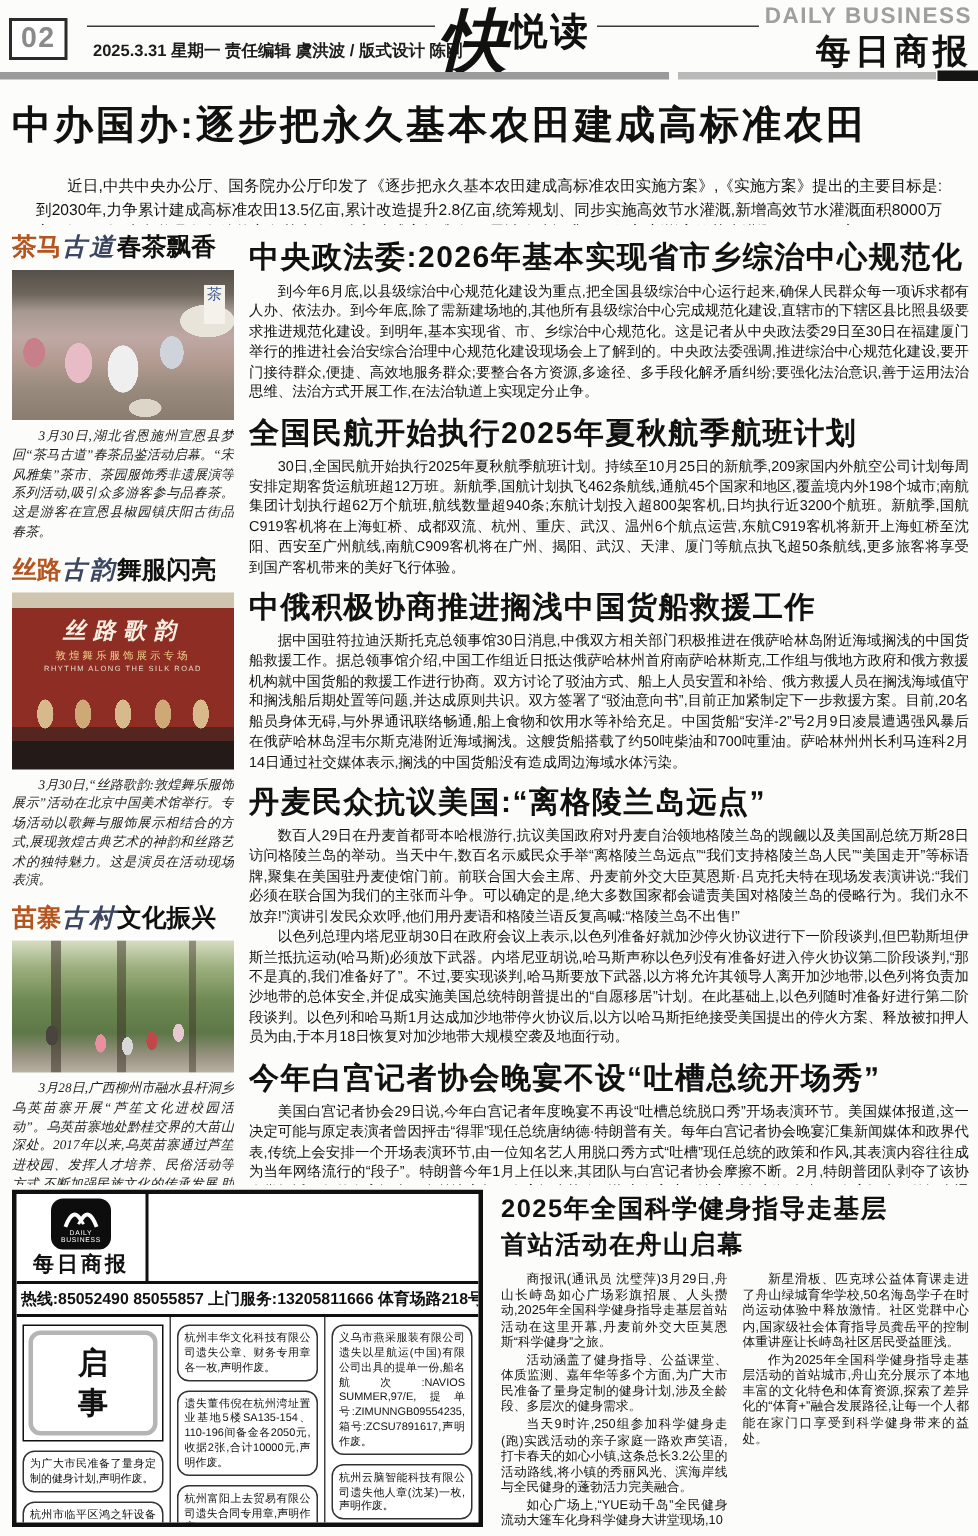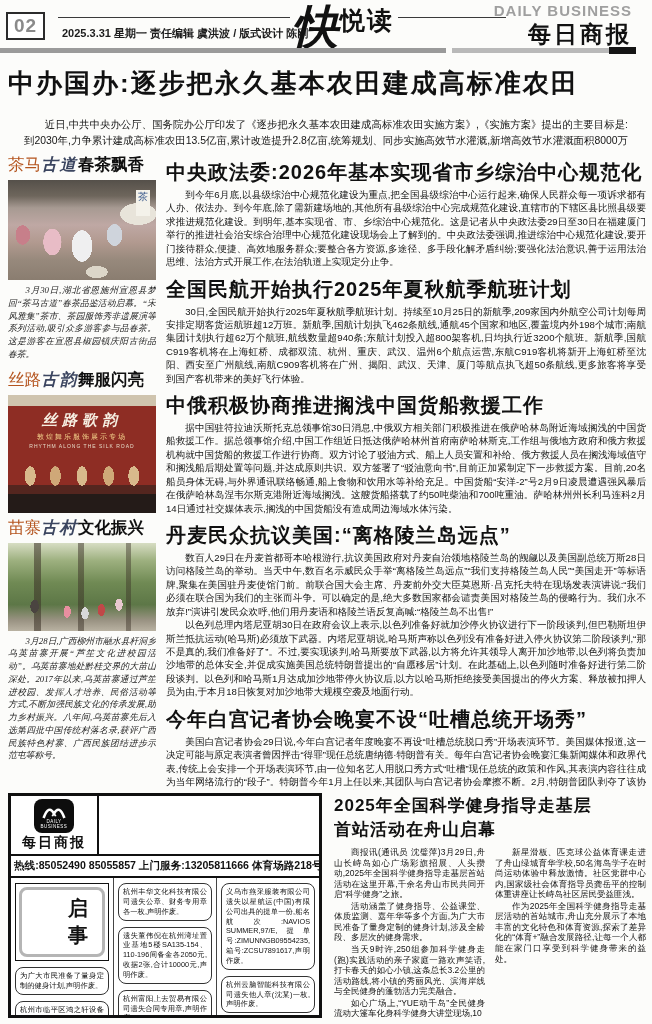--- a/index.html
+++ b/index.html
@@ -1,19 +1,19 @@
 <!DOCTYPE html>
 <html><head>
 <meta charset="utf-8">
 <style>
   html,body{margin:0;padding:0;background:#e9e9e9;}
   .page{position:relative;width:652px;height:1024px;background:#fcfcfa;overflow:hidden;
         font-family:"Liberation Sans",sans-serif;color:#111;}
   
-  .header{position:absolute;top:0;left:0;right:16px;height:62px;}
+  .header{position:absolute;top:0;left:0;right:0;height:62px;}
   .pagenum{position:absolute;left:6px;top:12px;border:2px solid #2b2b2b;color:#8a8a8a;
            font-weight:900;font-size:19px;padding:1px 6px;background:#fff;letter-spacing:1px;}
   .dateline{position:absolute;left:62px;top:26px;font-size:11px;font-weight:bold;color:#1c1c1c;}
   .rule-a{position:absolute;top:17px;left:58px;width:232px;border-top:1.5px solid #3a3a3a;}
   .rule-b{position:absolute;top:17px;left:398px;width:108px;border-top:1.5px solid #3a3a3a;}
   .masthead{position:absolute;left:292px;top:2px;height:56px;}
   .kuai{font-family:"Liberation Serif",serif;font-weight:900;font-style:italic;
         font-size:46px;line-height:52px;display:inline-block;}
   .yuedu{font-weight:900;font-size:25px;letter-spacing:2px;display:inline-block;
          vertical-align:14px;margin-left:2px;}
@@ -25,21 +25,21 @@
   .bar-black{position:absolute;top:47px;right:0;width:27px;height:7px;background:#151515;}
   
   .top-story{position:absolute;top:66px;left:8px;right:8px;height:84px;overflow:hidden;}
   .top-story h1{margin:0 0 7px;font-size:26px;font-weight:900;letter-spacing:2px;}
   .newsbody{font-size:10.4px;line-height:1.5;text-align:justify;text-indent:2em;margin:16px;color:#141414;}
   
   .cols{position:absolute;top:152px;left:8px;right:6px;height:638px;display:flex;gap:10px;overflow:hidden;}
   .left-col{width:148px;flex:none;overflow:hidden;}
   .right-col{flex:1;overflow:hidden;}
   .feat-title{font-size:16.5px;margin:2px 0 4px;white-space:nowrap;}
-  .feat-lead{color:#b4541e;font-weight:400;}
+  .feat-lead{color:#b4541e;font-weight:700;}
   .feat-mid{font-family:"Liberation Serif",serif;font-style:italic;font-weight:bold;color:#3c4660;letter-spacing:2px;}
   .feat-rest{font-weight:900;color:#101010;}
   .photo{position:relative;width:100%;overflow:hidden;margin-bottom:4px;}
   .photo-tea{height:100px;background:linear-gradient(180deg,#55504a 0,#6e665c 16%,#a79a92 28%,#bfa8a4 45%,#b29a90 62%,#97897c 80%,#8a7d70 100%);}
   .photo-tea::before{content:"";position:absolute;inset:0;background:
      radial-gradient(ellipse 15px 22px at 30% 62%,#e8bcc6 0 60%,transparent 61%),
      radial-gradient(ellipse 17px 26px at 50% 66%,#efeff0 0 60%,transparent 61%),
      radial-gradient(ellipse 13px 18px at 72% 55%,#cfd4dc 0 60%,transparent 61%),
      radial-gradient(ellipse 12px 16px at 10% 55%,#c77f8a 0 60%,transparent 61%),
      radial-gradient(ellipse 30px 18px at 88% 34%,#e8e4da 0 60%,transparent 61%),
@@ -83,21 +83,21 @@
   .cl-title-wrap{flex:1;text-align:center;overflow:hidden;}
   .cl-title{font-family:"Liberation Serif",serif;font-weight:900;font-size:38px;line-height:40px;color:#fff;
      -webkit-text-stroke:2px #000;text-shadow:3px 3px 0 #000;letter-spacing:4px;}
   .cl-sub{font-size:8.5px;font-weight:bold;letter-spacing:3.5px;color:#111;}
   .cl-hotline{border-top:2.5px solid #101010;border-bottom:2.5px solid #101010;
      font-weight:900;font-size:10.6px;padding:3px 3px;letter-spacing:0;white-space:nowrap;overflow:hidden;}
   .cl-ads{display:flex;height:138px;}
   .cl-col{flex:1;padding:5px 4px;overflow:hidden;}
   .cl-col + .cl-col{border-left:1.5px solid #444;}
   .qishi{border:1.5px solid #111;padding:3px;margin-bottom:6px;}
-  .qishi-in{border:3px solid #b5b5b5;border-radius:8px;text-align:right;font-weight:900;
+  .qishi-in{border:3px solid #b5b5b5;border-radius:8px;text-align:center;font-weight:900;
      font-size:20px;letter-spacing:14px;padding:5px 0 5px 14px;}
   .ad-box{border:1.2px solid #333;border-radius:8px;padding:3px 4px;font-size:7.3px;line-height:1.35;
      margin-bottom:6px;text-align:justify;color:#111;}
   .bottom-article{flex:1;overflow:hidden;}
   .ba-title{font-size:17px;font-weight:900;line-height:1.3;letter-spacing:1px;margin:2px 0 0;}
   .ba-cols{display:flex;gap:10px;margin-top:6px;}
   .ba-col{flex:1;overflow:hidden;}
   .ba-col p{font-size:8.5px;line-height:1.24;text-align:justify;text-indent:2em;margin:0 0 1px;color:#141414;}
 </style>
 </head>
@@ -146,20 +146,21 @@
 
       <div>
         <div class="feat-title">
           <span class="feat-lead">丝路</span><span class="feat-mid">古韵</span><span class="feat-rest">舞服闪亮</span>
         </div>
         <div class="photo photo-silk">
           <div class="silk-t1">丝路歌韵</div>
           <div class="silk-t2">敦煌舞乐服饰展示专场</div>
           <div class="silk-t3">RHYTHM ALONG THE SILK ROAD</div>
         </div>
+        <p class="caption">3月30日,“丝路歌韵:敦煌舞乐服饰展示”活动在北京中国美术馆举行。专场活动以歌舞与服饰展示相结合的方式,展现敦煌古典艺术的神韵和丝路艺术的独特魅力。这是演员在活动现场表演。</p>
       </div>
 
       <div>
         <div class="feat-title">
           <span class="feat-lead">苗寨</span><span class="feat-mid">古村</span><span class="feat-rest">文化振兴</span>
         </div>
         <div class="photo photo-miao"></div>
         <p class="caption">3月28日,广西柳州市融水县杆洞乡乌英苗寨开展“芦笙文化进校园活动”。乌英苗寨地处黔桂交界的大苗山深处。2017年以来,乌英苗寨通过芦笙进校园、发挥人才培养、民俗活动等方式,不断加强民族文化的传承发展,助力乡村振兴。八年间,乌英苗寨先后入选第四批中国传统村落名录,获评广西民族特色村寨、广西民族团结进步示范屯等称号。</p>
       </div>
 
@@ -234,21 +235,21 @@
             </div>
         </div>
       </div>
     </div>
 
     <div class="bottom-article">
       <div class="ba-title">2025年全国科学健身指导走基层</div>
       <div class="ba-title">首站活动在舟山启幕</div>
       <div class="ba-cols">
         <div class="ba-col">
-            <p>商报讯(通讯员 沈璧萍)3月29日,舟山长峙岛如心广场彩旗招展、人头攒动,2025年全国科学健身指导走基层首站活动在这里开幕,千余名舟山市民共同开启“科学健身”之旅。</p>
+            <p>商报讯(通讯员 沈璧萍)3月29日,舟山长峙岛如心广场彩旗招展、人头攒动,2025年全国科学健身指导走基层首站活动在这里开幕,丹麦前外交大臣莫恩斯“科学健身”之旅。</p>
             <p>活动涵盖了健身指导、公益课堂、体质监测、嘉年华等多个方面,为广大市民准备了量身定制的健身计划,涉及全龄段、多层次的健身需求。</p>
             <p>当天9时许,250组参加科学健身走(跑)实践活动的亲子家庭一路欢声笑语,打卡春天的如心小镇,这条总长3.2公里的活动路线,将小镇的秀丽风光、滨海岸线与全民健身的蓬勃活力完美融合。</p>
             <p>如心广场上,“YUE动千岛”全民健身流动大篷车化身科学健身大讲堂现场,10</p>
           </div>
         <div class="ba-col">
             <p>新星滑板、匹克球公益体育课走进了舟山绿城育华学校,50名海岛学子在时尚运动体验中释放激情。社区党群中心内,国家级社会体育指导员龚岳平的控制体重讲座让长峙岛社区居民受益匪浅。</p>
             <p>作为2025年全国科学健身指导走基层活动的首站城市,舟山充分展示了本地丰富的文化特色和体育资源,探索了差异化的“体育+”融合发展路径,让每一个人都能在家门口享受到科学健身带来的益处。</p>
           </div>
       </div>
     </div>

